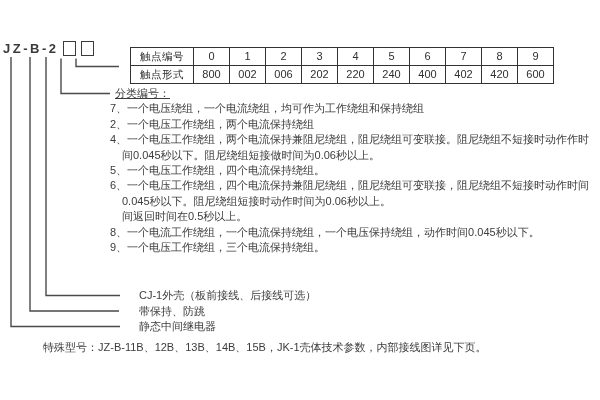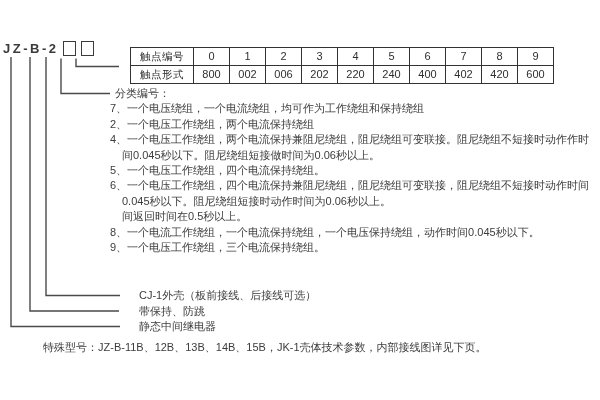--- a/index.html
+++ b/index.html
@@ -42,21 +42,21 @@
 
   
   .clslist{
     position:absolute;left:110px;top:86px;width:488px;
     font-size:11px;color:#3c3c3c;
   }
   .clslist .row{
     height:15.4px;line-height:15.4px;white-space:nowrap;
   }
   .clslist .row.cont{padding-left:12px;}
-  .clslist .row.head{padding-left:5px;}
+  .clslist .row.head{padding-left:5px;text-decoration:underline;}
 
   
   .branch{
     position:absolute;left:139px;
     font-size:11px;line-height:15px;color:#3c3c3c;white-space:nowrap;
   }
   .branch.shell{top:288px;}
   .branch.hold{top:303.5px;}
   .branch.relay{top:319px;}
 

